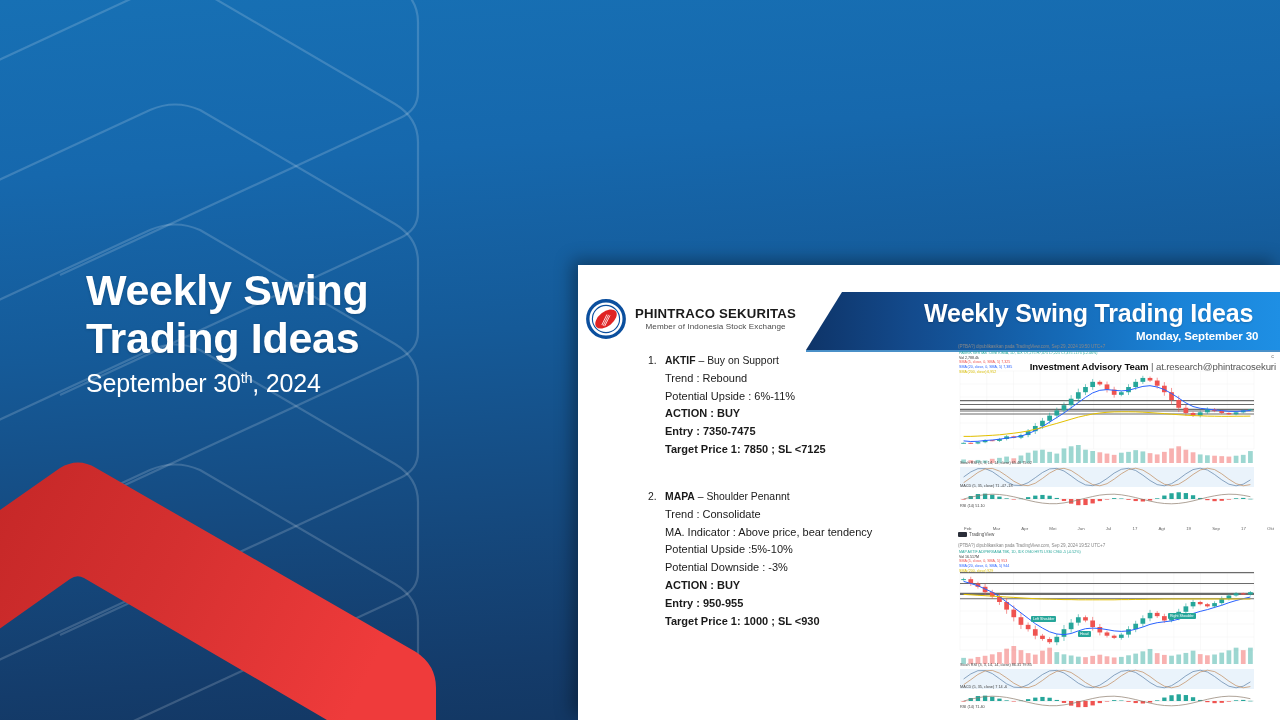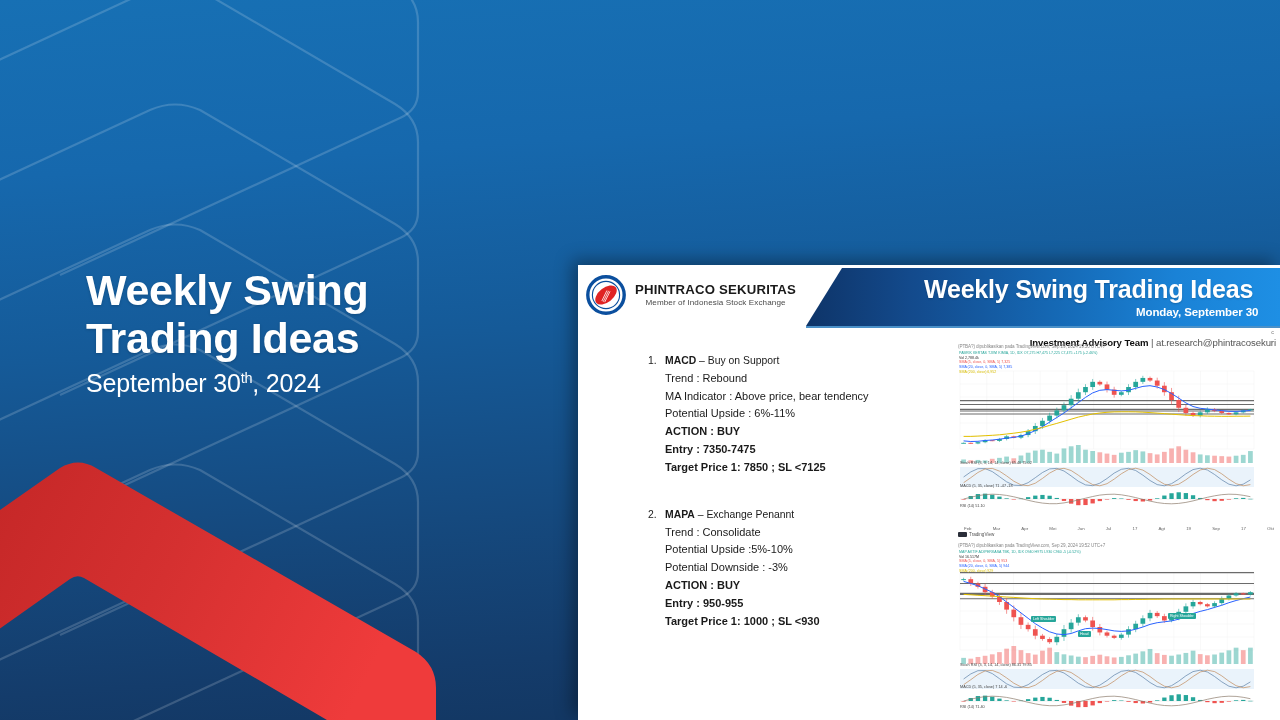--- a/index.html
+++ b/index.html
@@ -35,21 +35,21 @@
 
   
   #doc-panel {
     position: absolute; left: 578px; top: 265px; width: 702px; height: 455px;
     background: #ffffff; overflow: hidden;
     box-shadow: -6px -5px 16px rgba(0,0,0,0.35);
     z-index: 8;
   }
 
   
-  #doc-header { position: relative; height: 68px; width: 100%; background: #fff; }
+  #doc-header { position: relative; height: 68px; width: 100%; background: #fff; margin-top: 24px; }
 
   #logo-area { position: absolute; left: 8px; top: 10px; display: flex; align-items: center; gap: 9px; }
   #logo-mark { width: 40px; height: 40px; flex: 0 0 40px; }
   #logo-text-wrap { line-height: 1.05; }
   #logo-title { font-size: 13.2px; font-weight: bold; color: #1a1a1a; letter-spacing: 0.2px; }
   #logo-sub { font-size: 8.1px; color: #4a4a4a; margin-top: 2px; letter-spacing: .1px; text-align: center; }
 
   
   #banner { position: absolute; left: 228px; top: 3px; width: 474px; height: 58px; }
   #banner-svg { position: absolute; inset: 0; }
@@ -191,39 +191,39 @@
       <div id="contact-line">
         <b>Investment Advisory Team</b><span class="grey"> | </span><span class="grey">at.research@phintracosekuri</span>
       </div>
     </div>
 
     <div id="ideas">
 
       <div class="idea">
         <div class="idea-head">
           <span class="idea-num">1.</span>
-          <span><span class="idea-ticker">MACD</span> <span>– Buy on Support</span></span>
+          <span><span class="idea-ticker">AKTIF</span> <span>– Buy on Support</span></span>
         </div>
         <div class="idea-lines">
           <div class="idea-line">Trend :  Rebound</div>
-          <div class="idea-line">MA Indicator :  Above price, bear tendency</div>
           <div class="idea-line">Potential Upside : 6%-11%</div>
           <div class="idea-line bold">ACTION : BUY</div>
           <div class="idea-line bold">Entry :  7350-7475</div>
           <div class="idea-line bold">Target Price 1: 7850 ; SL &lt;7125</div>
         </div>
       </div>
 
       <div class="idea" style="margin-top:30px;">
         <div class="idea-head">
           <span class="idea-num">2.</span>
-          <span><span class="idea-ticker">MAPA</span> <span>– Exchange Penannt</span></span>
+          <span><span class="idea-ticker">MAPA</span> <span>– Shoulder Penannt</span></span>
         </div>
         <div class="idea-lines">
           <div class="idea-line">Trend  : Consolidate</div>
+          <div class="idea-line">MA. Indicator : Above price, bear tendency</div>
           <div class="idea-line">Potential Upside :5%-10%</div>
           <div class="idea-line">Potential Downside : -3%</div>
           <div class="idea-line bold">ACTION : BUY</div>
           <div class="idea-line bold">Entry :  950-955</div>
           <div class="idea-line bold">Target Price 1: 1000 ; SL &lt;930</div>
         </div>
       </div>
     </div>
 
     <div id="charts">

